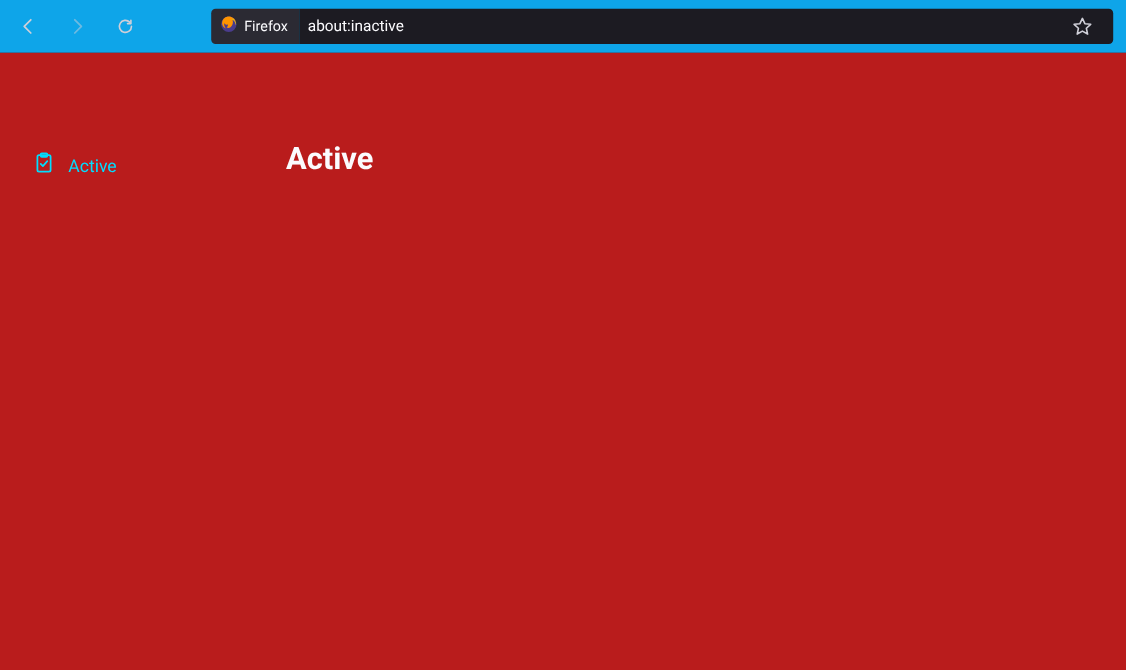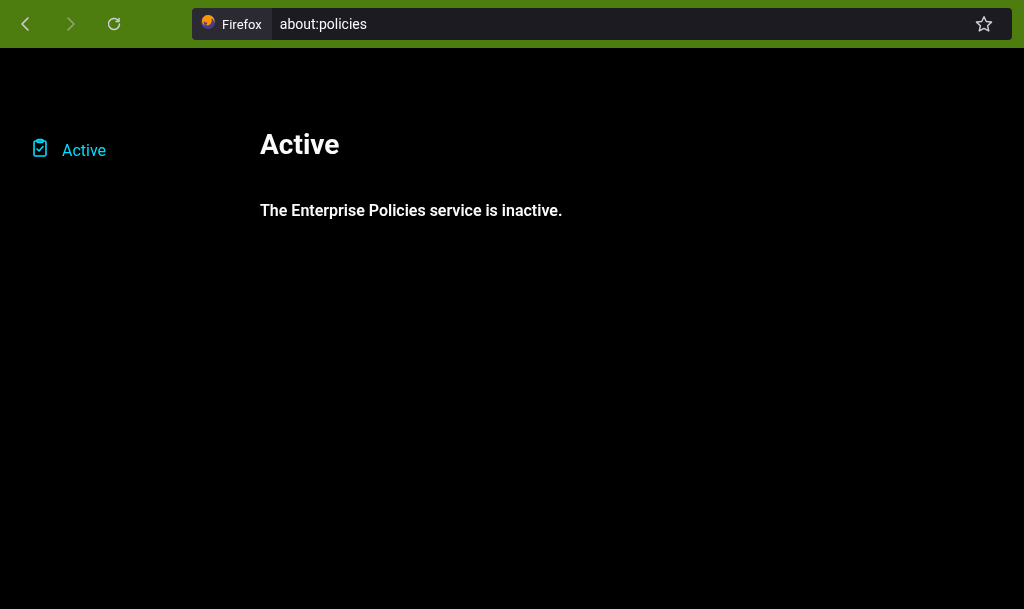--- a/index.html
+++ b/index.html
@@ -10,21 +10,21 @@
     body {
       font-family: -apple-system, BlinkMacSystemFont, "Segoe UI", Roboto, Helvetica, Arial, sans-serif;
       width: 1024px;
       height: 609px;
       background: #1c1b22;
       color: #fbfbfe;
       overflow: hidden;
     }
     .toolbar {
       height: 48px;
-      background: #4d7c0f;
+      background: #0ea5e9;
       display: flex;
       align-items: center;
       padding: 0 4px;
       gap: 0;
     }
     .nav-btn {
       width: 44px;
       height: 40px;
       display: flex;
       align-items: center;
@@ -86,21 +86,21 @@
     .url-wrapper {
       flex: 1;
       display: flex;
       align-items: center;
       height: 32px;
       margin-right: 8px;
     }
     .content {
       display: flex;
       height: calc(100% - 48px);
-      background: #000000;
+      background: #b91c1c;
     }
     .sidebar {
       width: 240px;
       padding-top: 78px;
       display: flex;
       flex-direction: column;
     }
     .sidebar-item {
       display: flex;
       align-items: center;
@@ -160,21 +160,21 @@
       <span>
         <svg class="firefox-icon" viewBox="0 0 16 16">
           <circle cx="8" cy="8" r="7" fill="#4a3c8c"></circle>
           <path d="M8 1 C11 1 14 3 15 7 C14.5 5 13 3.5 11 3 C12 5 12 7 11 9 C10 11 8 12 6 11 C7 10 7.5 9 7 8 C6 9 4.5 8.5 4 7 C3.5 8.5 4 10.5 5.5 12 C3 11 1.5 8.5 2 6 C2.5 3 5 1 8 1 Z" fill="#ff9400"></path>
           <path d="M12 3 C14 4.5 15 7 14.5 9 C14 6 12.5 4 10.5 3.5 C11 3 11.5 3 12 3 Z" fill="#ffcb00"></path>
         </svg>
       </span>
       <span class="identity-label">Firefox</span>
     </div>
     <div class="url-bar">
-      <span>about:policies</span>
+      <span>about:inactive</span>
       <div class="url-right">
         <div class="star-btn">
           <svg viewBox="0 0 16 16" width="18" height="18" fill="none" stroke="currentColor" stroke-width="1.3" stroke-linejoin="round">
             <path d="M8 1.5 L10 5.8 L14.7 6.3 L11.2 9.5 L12.2 14.2 L8 11.8 L3.8 14.2 L4.8 9.5 L1.3 6.3 L6 5.8 Z"></path>
           </svg>
         </div>
       </div>
     </div>
   </div>
 </div>
@@ -187,15 +187,14 @@
           <rect x="4" y="3" width="12" height="15" rx="1.5"></rect>
           <rect x="7" y="1.5" width="6" height="3" rx="1"></rect>
           <path d="M7 11 L9 13 L13 8.5"></path>
         </svg>
       </span>
       <span>Active</span>
     </div>
   </div>
   <div class="main">
     <h1 class="page-title">Active</h1>
-    <p class="status-message">The Enterprise Policies service is inactive.</p>
   </div>
 </div>
 
 </body></html>

